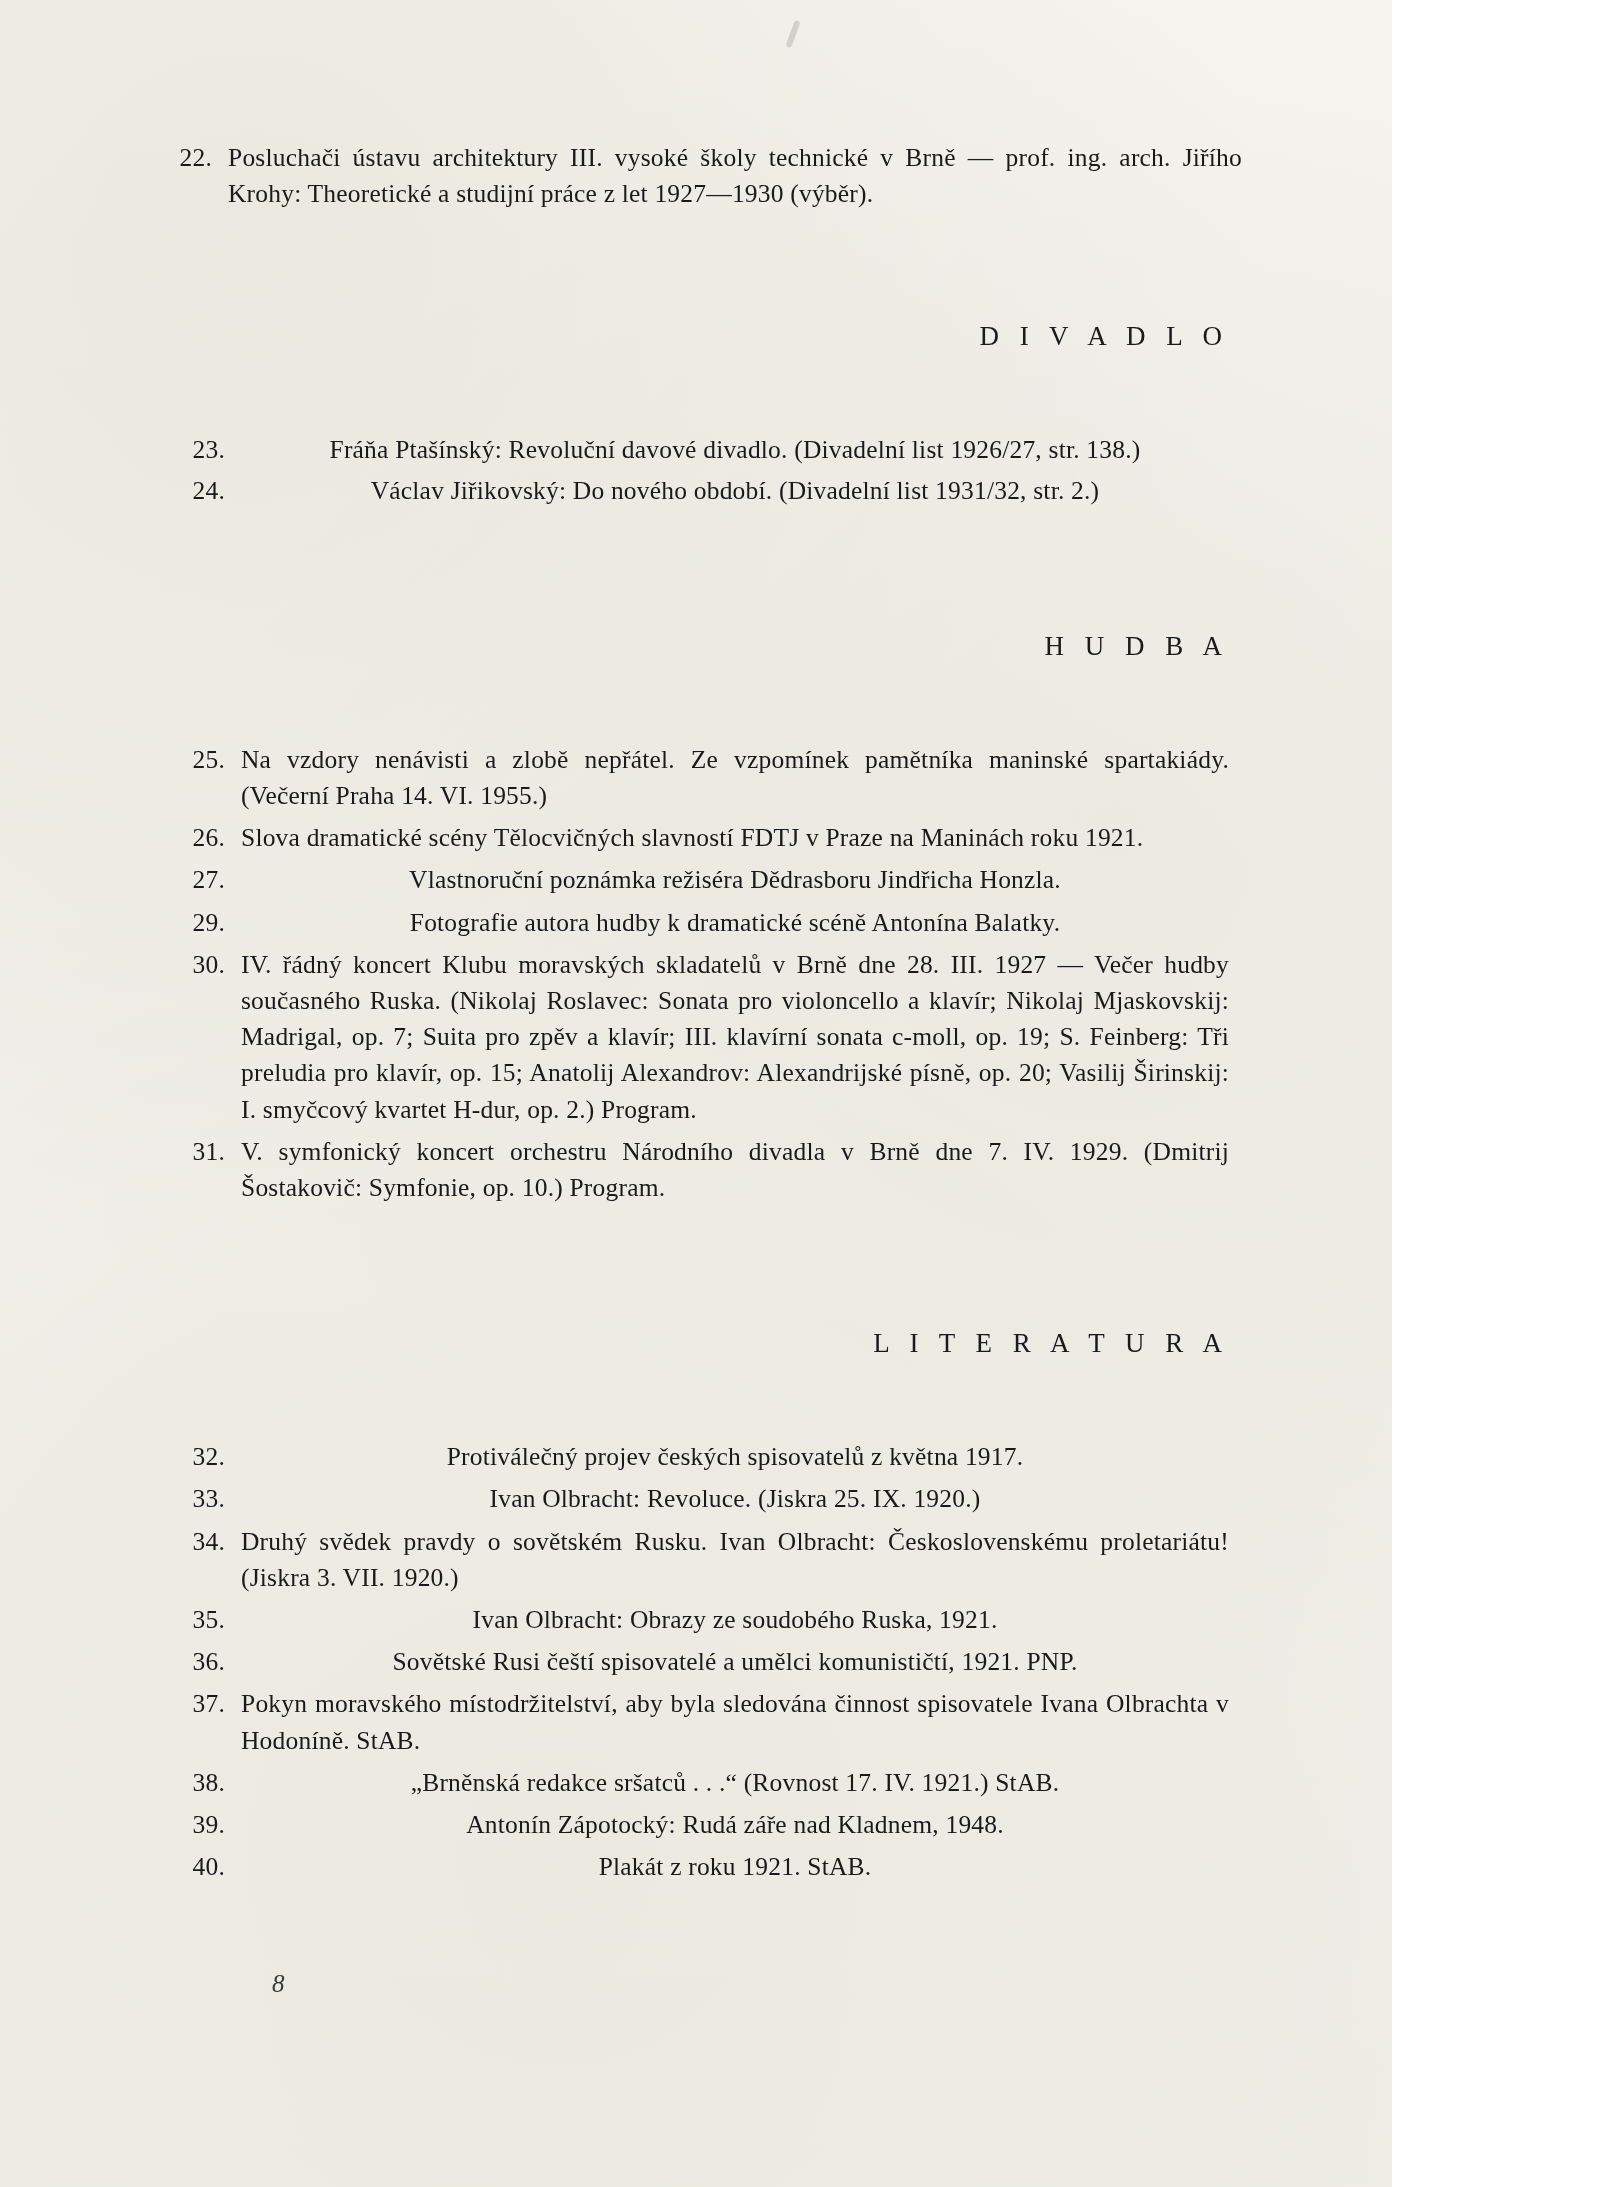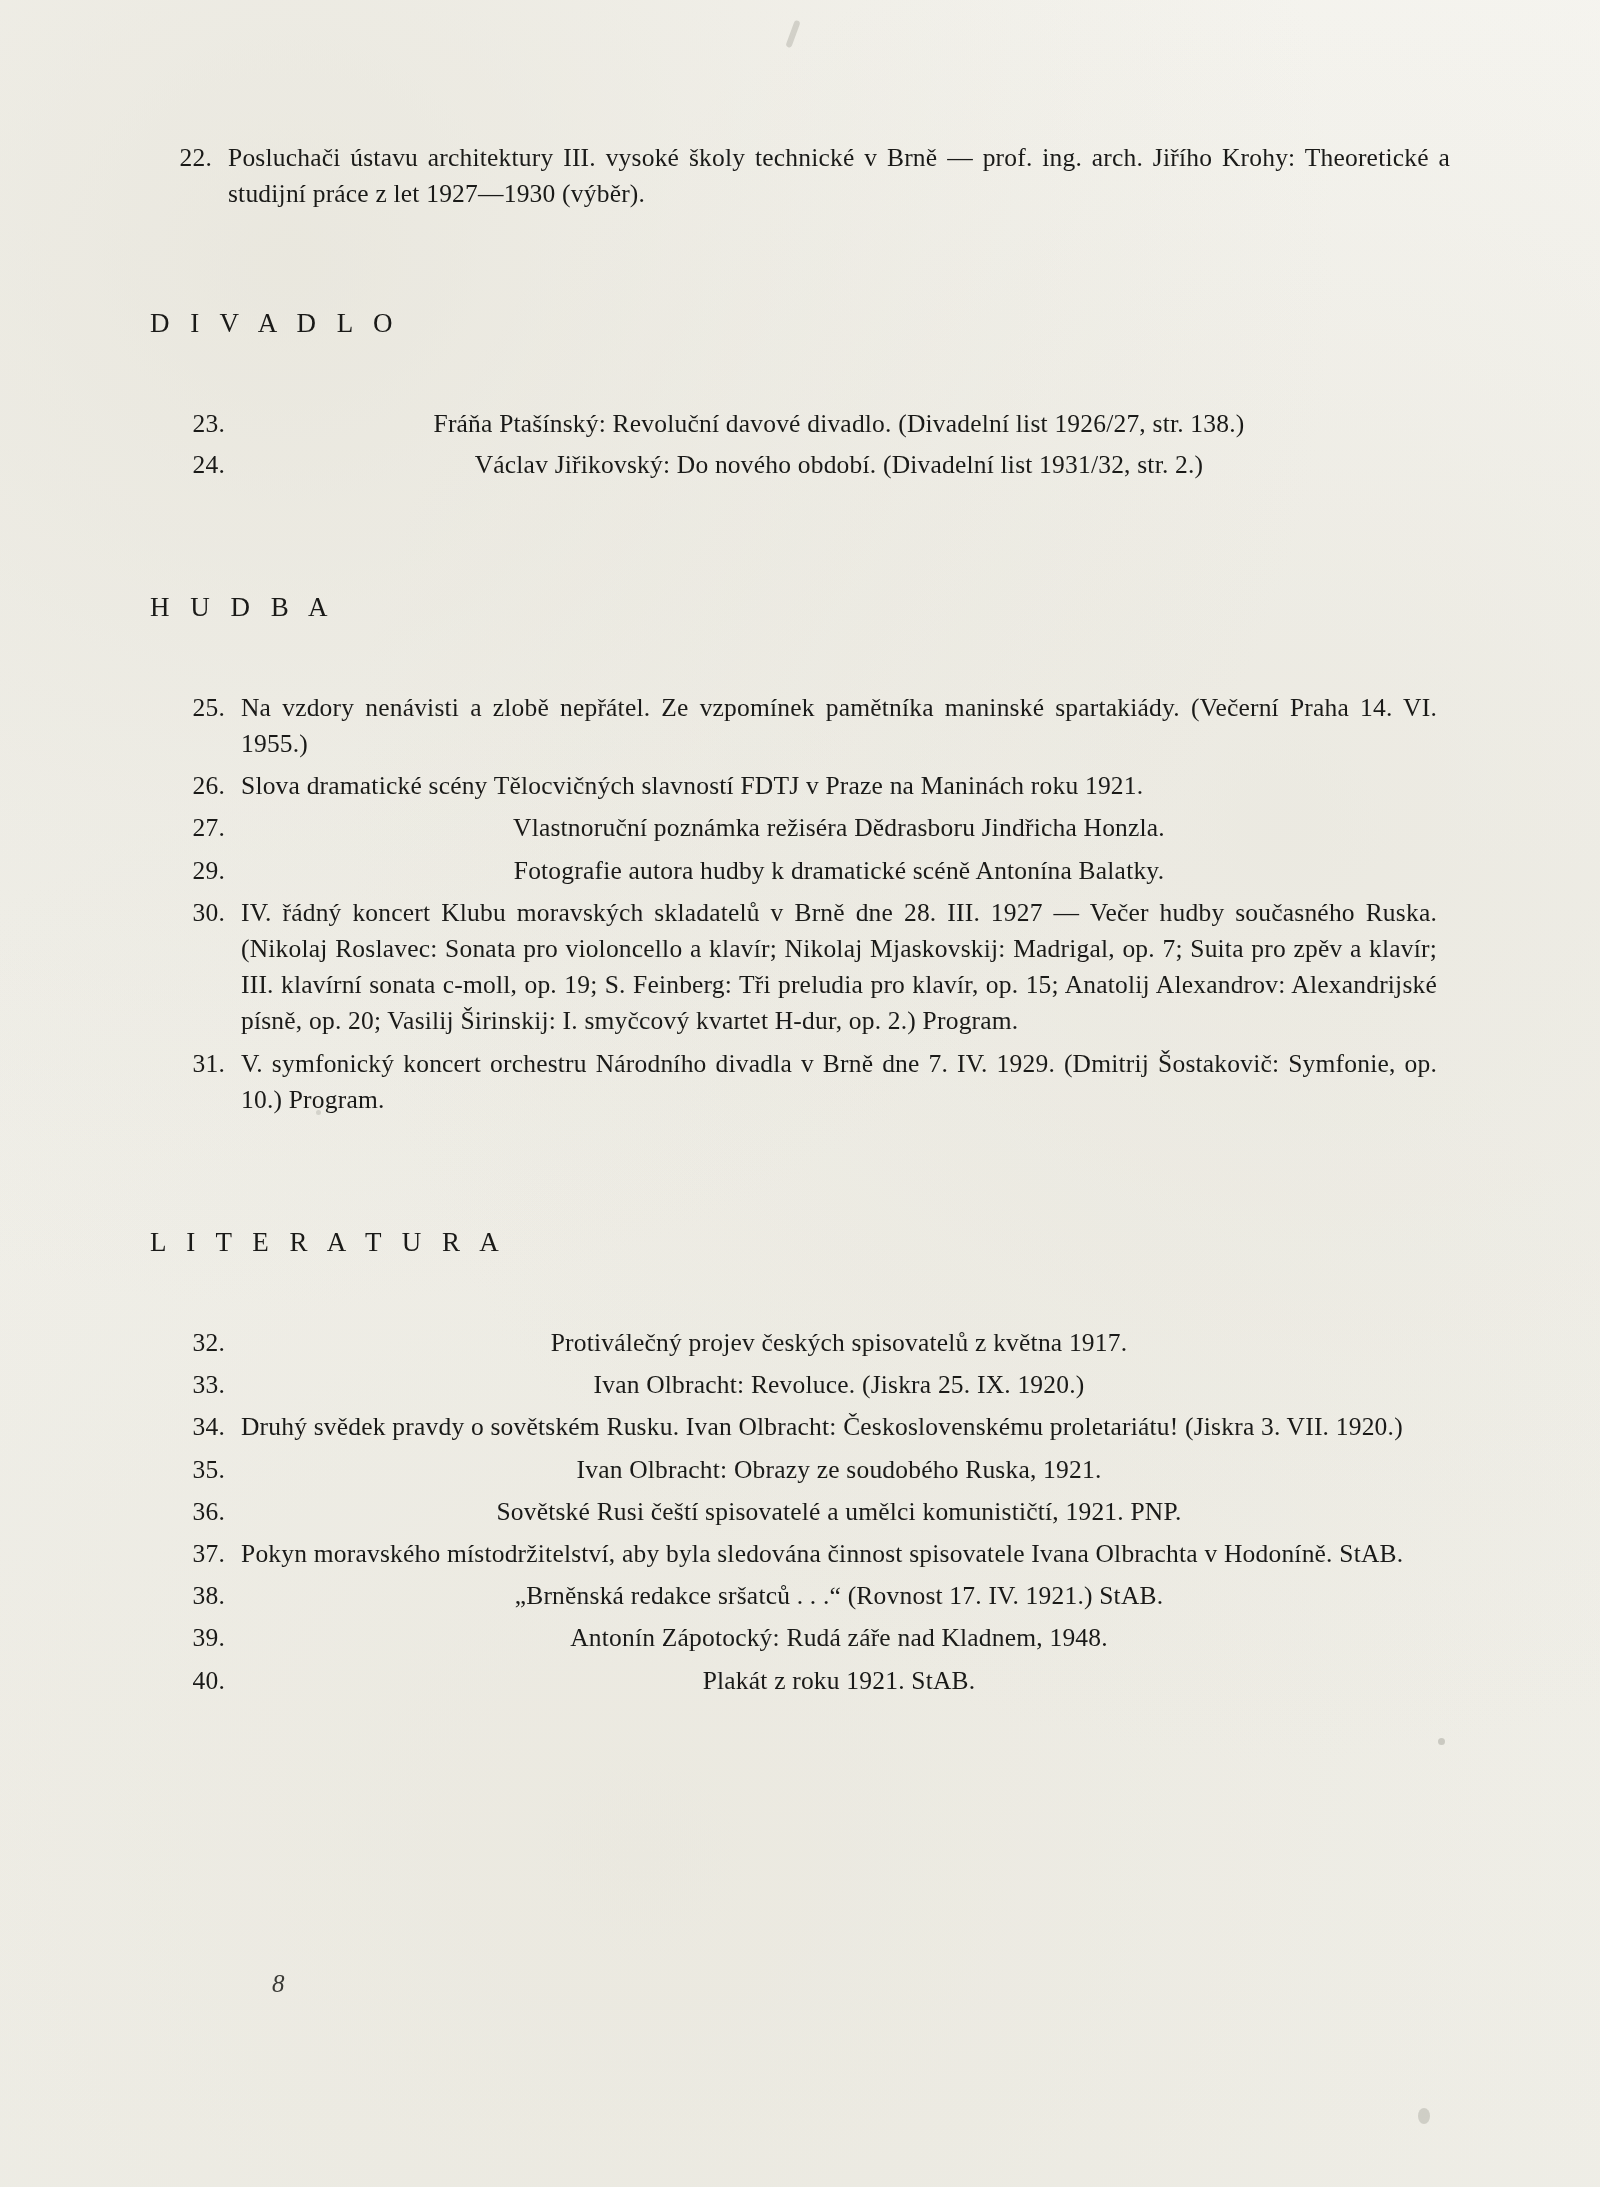--- a/index.html
+++ b/index.html
@@ -8,21 +8,21 @@
     background: #ffffff;
   }
   body {
     width: 1600px;
     height: 2187px;
     font-family: "Liberation Serif", serif;
     color: #1a1a18;
   }
   .page {
     position: relative;
-    width: 1600px;
+    width: 1392px;
     height: 2187px;
     background: #f2f1ec;
     overflow: hidden;
   }
   .paper-texture {
     position: absolute;
     inset: 0;
     background:
       radial-gradient(circle at 18% 12%, rgba(225,222,210,0.55) 0%, rgba(242,241,236,0) 45%),
       radial-gradient(circle at 80% 38%, rgba(228,225,214,0.45) 0%, rgba(242,241,236,0) 50%),
@@ -52,24 +52,24 @@
   .entry .txt {
     flex: 1 1 auto;
     text-align: justify;
     text-justify: inter-word;
   }
   .entry.tight .txt { text-align: center; }
   .block-first {
     margin-bottom: 0;
   }
   .section-heading {
-    text-align: left;
+    text-align: right;
     font-size: 27px;
     letter-spacing: 7px;
-    margin: 0;
+    margin: 13px;
     padding: 0;
     font-weight: normal;
   }
   .gap-xl { height: 96px; }
   .gap-m { height: 54px; }
   .list { margin: 13px; padding: 0; }
   .list .entry { margin-bottom: 6px; }
   .list.dense .entry { margin-bottom: 4px; }
   .page-number {
     position: absolute;

